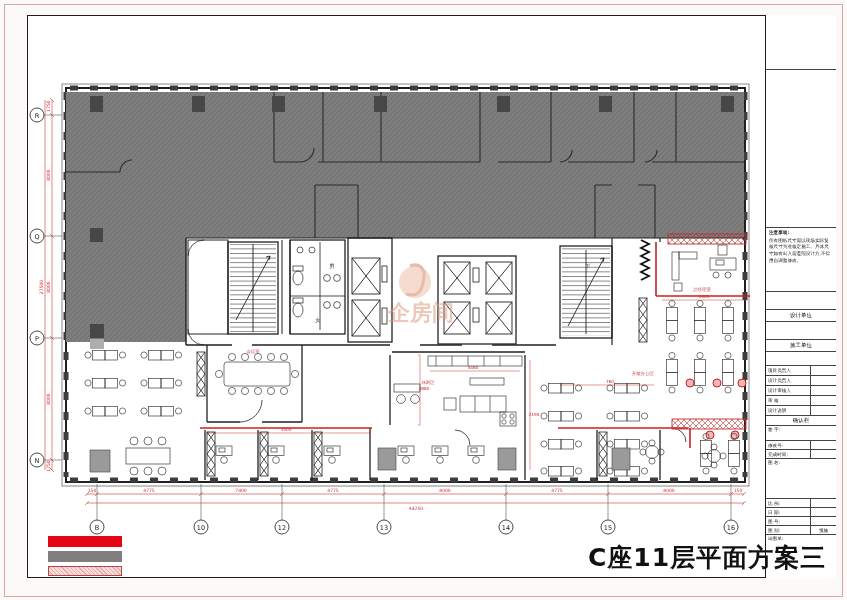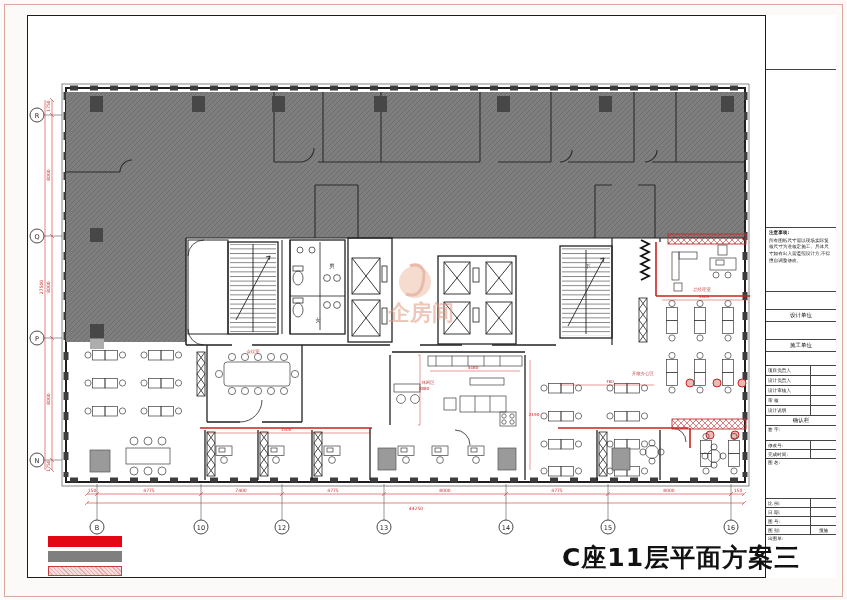--- a/index.html
+++ b/index.html
@@ -23,21 +23,21 @@
   .tb-split .val{flex:1;border-left:1px solid #444;height:100%;display:flex;align-items:center;justify-content:center;}
   .tb-tall{font-size:4.6px;color:#111;padding:1px 2px;}
   
   .legend{position:absolute;left:48px;top:536px;width:80px;}
   .legend .sw{width:74px;height:11px;margin-bottom:4px;box-sizing:border-box;}
   .sw-red{background:#e30613;}
   .sw-gray{background:#7f7f7f;}
   .sw-hatch{background:repeating-linear-gradient(45deg,#f6dddd 0 2px,#e3aeae 2px 3px);
             border:1px solid #c04040;height:10px!important;}
   
-  .dtitle{position:absolute;left:562px;top:541px;width:196px;text-align:right;
+  .dtitle{position:absolute;left:588px;top:541px;width:196px;text-align:right;
           font-size:25px;font-weight:bold;color:#111;letter-spacing:1px;white-space:nowrap;}
 </style>
 </head>
 <body>
 
 <div id="canvas">
   <div class="outer-frame"></div>
   <div class="sheet-frame"></div>
 
   <svg width="847" height="600" viewBox="0 0 847 600">

